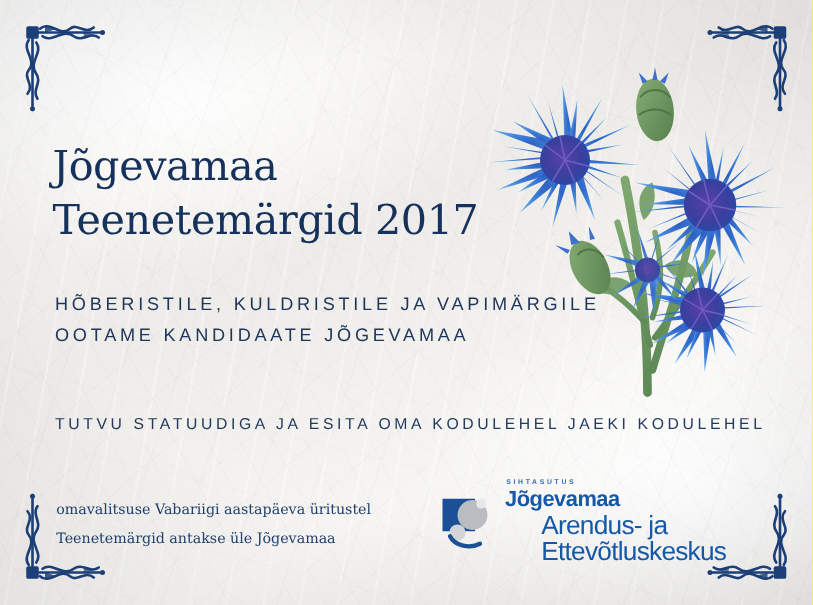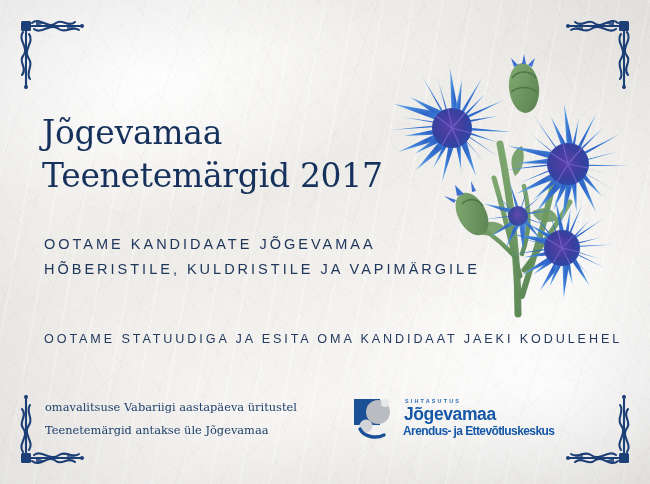--- a/index.html
+++ b/index.html
@@ -84,22 +84,23 @@
   .logo-text{margin-left:5px;line-height:1;}
   .logo-kicker{
     color:#2b6bb5;font-size:5.4px;letter-spacing:2.2px;font-weight:700;
     margin-bottom:2px;margin-left:2px;
   }
   .logo-l1{
     color:#1558a8;font-size:17.5px;font-weight:700;letter-spacing:-0.4px;
     margin-left:1px;
   }
   .logo-l2{
-    color:#1558a8;font-size:12px;font-weight:700;letter-spacing:-0.6px;
+    color:#1558a8;font-size:21px;font-weight:400;letter-spacing:-0.6px;
     margin-top:1px;
+    margin-left:30px;
   }
 </style>
 </head>
 <body>
 
 <div class="poster">
 
   <div class="paper-base"></div>
   <div class="paper-creases"></div>
   <div class="paper-creases2"></div>
@@ -395,25 +396,25 @@
       </g>
     </svg>
   </div>
 
   <div class="title">
     <div class="l1">Jõgevamaa</div>
     <div class="l2">Teenetemärgid 2017</div>
   </div>
 
   <div class="sub">
+    <div>HÕBERISTILE, KULDRISTILE JA VAPIMÄRGILE</div>
     <div>OOTAME KANDIDAATE JÕGEVAMAA</div>
-    <div>HÕBERISTILE, KULDRISTILE JA VAPIMÄRGILE</div>
-  </div>
-
-  <div class="cta">OOTAME STATUUDIGA JA ESITA OMA KANDIDAAT JAEKI KODULEHEL</div>
+  </div>
+
+  <div class="cta">TUTVU STATUUDIGA JA ESITA OMA KODULEHEL JAEKI KODULEHEL</div>
 
   <div class="note">
     <div>omavalitsuse Vabariigi aastapäeva üritustel</div>
     <div>Teenetemärgid antakse üle Jõgevamaa</div>
   </div>
 
   <div class="logo">
     <div class="logo-mark">
       <svg viewBox="0 0 46 46">
         <rect x="2" y="4" width="26" height="26" fill="#1b4f96"></rect>

